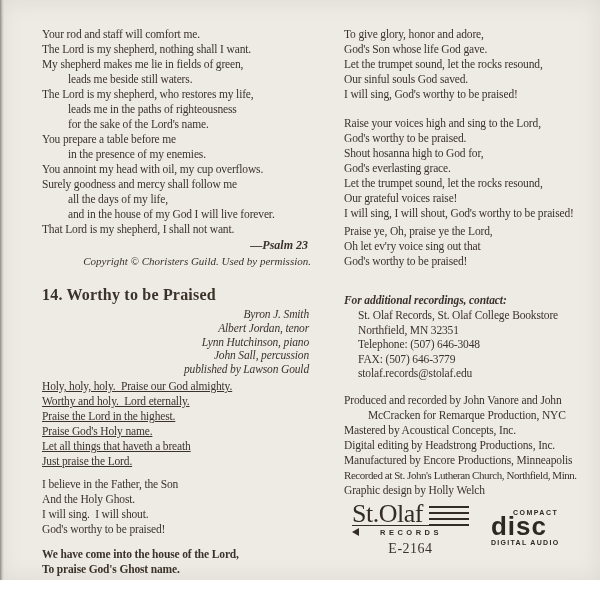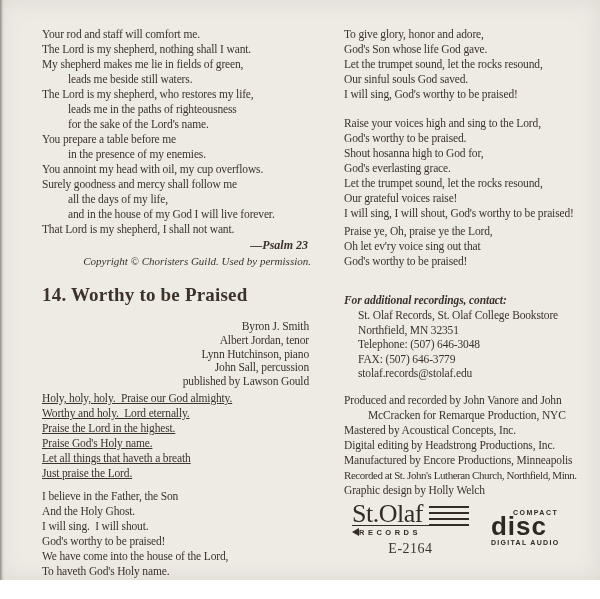--- a/index.html
+++ b/index.html
@@ -13,39 +13,39 @@
   .col{position:absolute;top:27px;}
   .col-left{left:42px;width:270px;}
   .col-right{left:344px;width:268px;}
   .line{white-space:pre;font-size:11.5px;line-height:15px;letter-spacing:-0.15px;}
   .indent{padding-left:26px;}
   .indent-sm{padding-left:14px;}
   .indent-md{padding-left:24px;}
   .condensed{font-size:11px;letter-spacing:-0.45px;}
   .attribution{text-align:right;font-style:italic;font-size:12px;padding-right:4px;line-height:17px;font-weight:bold;}
   .copyright-note{text-align:right;font-style:italic;font-size:11px;line-height:14px;padding-right:1px;}
-  .section-title{font-size:19px;font-weight:bold;letter-spacing:.2px;margin-top:17px;line-height:20px;}
-  .credits{text-align:right;margin-top:15px;padding-right:3px;}
+  .section-title{font-size:16px;font-weight:bold;letter-spacing:.2px;margin-top:17px;line-height:20px;}
+  .credits{text-align:right;font-style:italic;margin-top:3px;padding-right:3px;}
   .credits .line{line-height:13.8px;}
   .stanza-a{margin-top:2px;text-decoration:underline;}
   .stanza-b{margin-top:8px;}
-  .stanza-c{margin-top:0;}
+  .stanza-c{margin-top:10px;font-weight:bold;}
   .r-stanza2{margin-top:14px;}
   .r-stanza3{margin-top:3px;}
   .contact{margin-top:24px;}
   .contact-heading{font-weight:bold;font-style:italic;font-size:11.5px;line-height:15px;letter-spacing:-0.1px;}
   .contact .line{line-height:14.5px;}
   .production{margin-top:12px;}
   .logos-row{margin-top:3px;margin-left:8px;display:flex;align-items:flex-start;gap:22px;}
   .stolaf-logo{display:flex;flex-direction:column;align-items:center;}
   .stolaf-top{display:flex;align-items:center;}
   .stolaf-name{font-family:"Liberation Serif",serif;font-size:26px;line-height:26px;letter-spacing:-0.5px;color:#332c24;}
   .staff-lines{display:flex;flex-direction:column;gap:4px;margin-left:6px;margin-top:5px;}
   .staff-lines span{display:block;width:40px;height:2px;background:#332c24;}
-  .records-row{display:flex;align-items:center;gap:0;border-top:1.5px solid #332c24;margin-top:-2px;padding-top:2px;align-self:stretch;}
+  .records-row{display:flex;align-items:center;gap:21px;border-top:1.5px solid #332c24;margin-top:-2px;padding-top:2px;align-self:stretch;}
   .tri{width:0;height:0;border-top:4px solid transparent;border-bottom:4px solid transparent;border-right:7px solid #332c24;}
   .records-text{font-family:"Liberation Sans",sans-serif;font-size:7.5px;font-weight:bold;letter-spacing:3.5px;color:#332c24;}
   .catalog{font-size:14px;margin-top:4px;letter-spacing:.5px;}
   .cd-logo{display:flex;flex-direction:column;margin-top:8px;color:#2e2822;}
   .cd-top{font-family:"Liberation Sans",sans-serif;font-size:7px;font-weight:bold;letter-spacing:1.5px;margin-left:22px;}
   .cd-main{font-family:"Liberation Sans",sans-serif;font-size:26px;font-weight:bold;line-height:22px;letter-spacing:1px;margin-top:-1px;}
   .cd-bottom{font-family:"Liberation Sans",sans-serif;font-size:7px;font-weight:bold;letter-spacing:1.3px;margin-top:2px;}
   .footer-copyright{margin-top:24px;margin-left:23px;font-size:14px;letter-spacing:-0.1px;white-space:pre;}
 </style>
 </head>
@@ -95,21 +95,21 @@
 
     <div class="stanza-b">
       <div class="line">I believe in the Father, the Son</div>
       <div class="line">And the Holy Ghost.</div>
       <div class="line">I will sing.  I will shout.</div>
       <div class="line">God's worthy to be praised!</div>
     </div>
 
     <div class="stanza-c">
       <div class="line">We have come into the house of the Lord,</div>
-      <div class="line">To haveth God's Holy name.</div>
+      <div class="line">To praise God's Ghost name.</div>
     </div>
   </div>
 
   <div class="col col-right">
     <div>
       <div class="line">To give glory, honor and adore,</div>
       <div class="line">God's Son whose life God gave.</div>
       <div class="line">Let the trumpet sound, let the rocks resound,</div>
       <div class="line">Our sinful souls God saved.</div>
       <div class="line">I will sing, God's worthy to be praised!</div>

